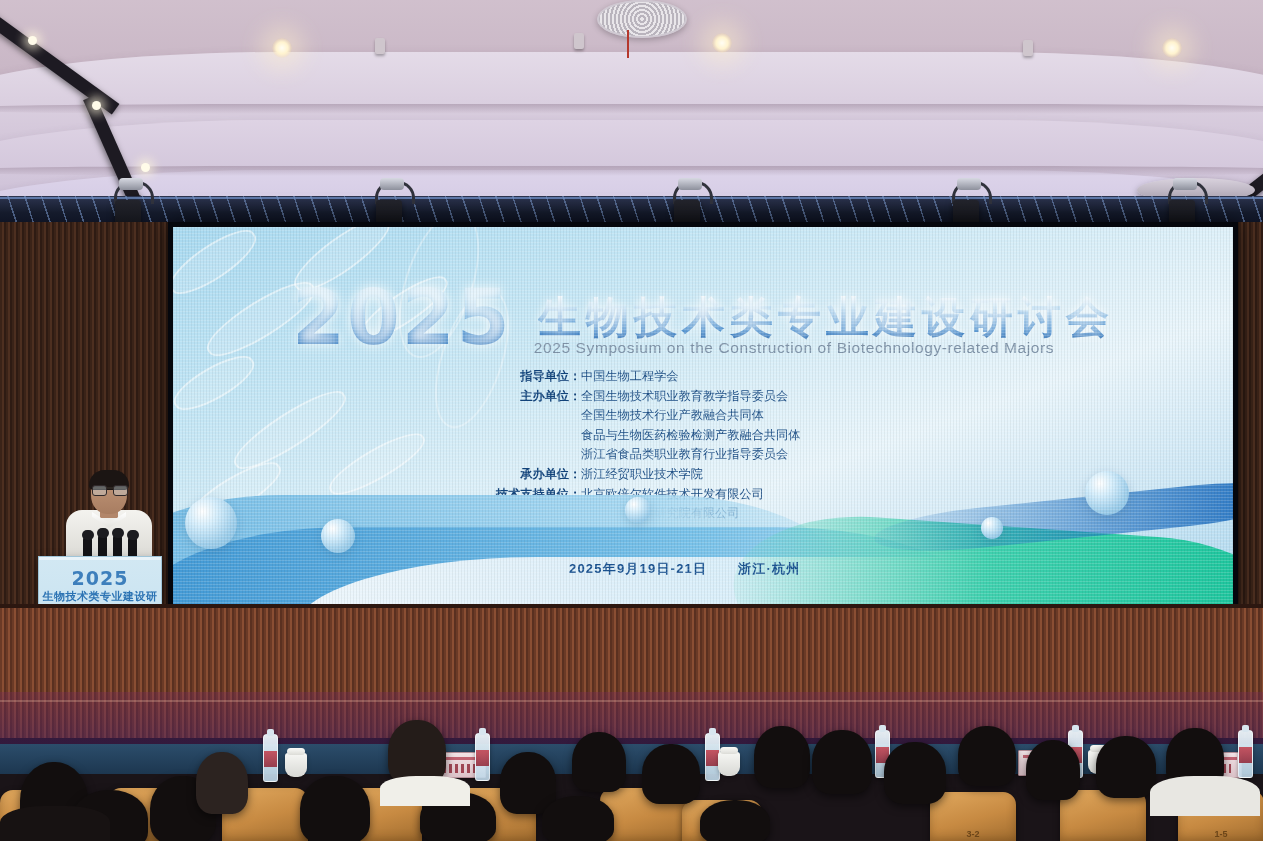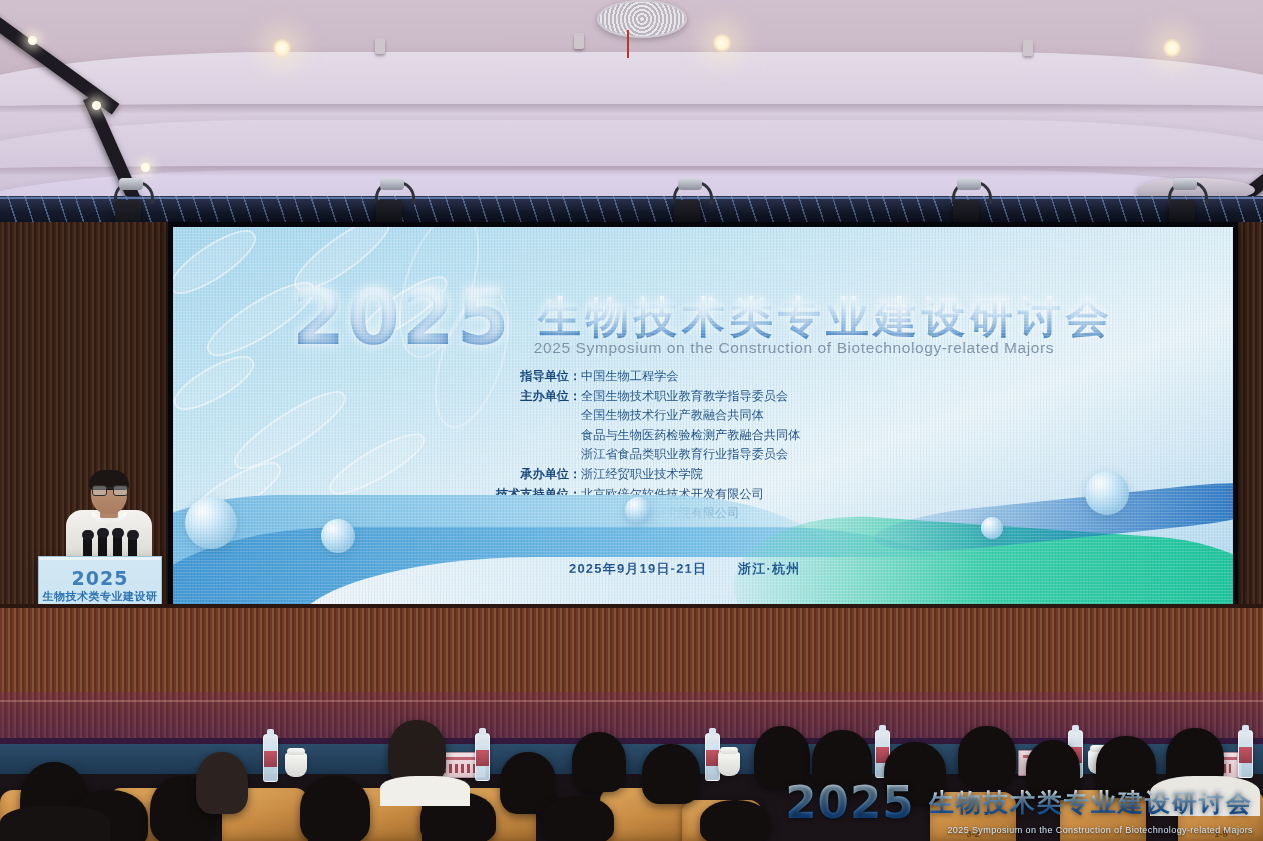--- a/index.html
+++ b/index.html
@@ -443,19 +443,14 @@
   <div class="person" style="left:812px;top:730px;width:60px;height:64px"></div>
   <div class="person" style="left:884px;top:742px;width:62px;height:62px"></div>
   <div class="person" style="left:958px;top:726px;width:58px;height:60px"></div>
   <div class="person" style="left:1026px;top:740px;width:54px;height:60px"></div>
   <div class="person" style="left:1096px;top:736px;width:60px;height:62px"></div>
   <div class="person" style="left:1166px;top:728px;width:58px;height:62px"></div>
   <div class="shoulders" style="left:0px;top:806px;width:110px;height:40px"></div>
   <div class="shoulders" style="left:380px;top:776px;width:90px;height:30px;background:#f0efe9"></div>
   <div class="shoulders" style="left:1150px;top:776px;width:110px;height:40px;background:#e8e7e2"></div>
 
-  <div class="watermark">
-    <span class="wm-year">2025</span>
-    <span class="wm-cn">生物技术类专业建设研讨会</span>
-    <span class="wm-en">2025 Symposium on the Construction of Biotechnology-related Majors</span>
-  </div>
 
 </div>
 
 </body></html>

